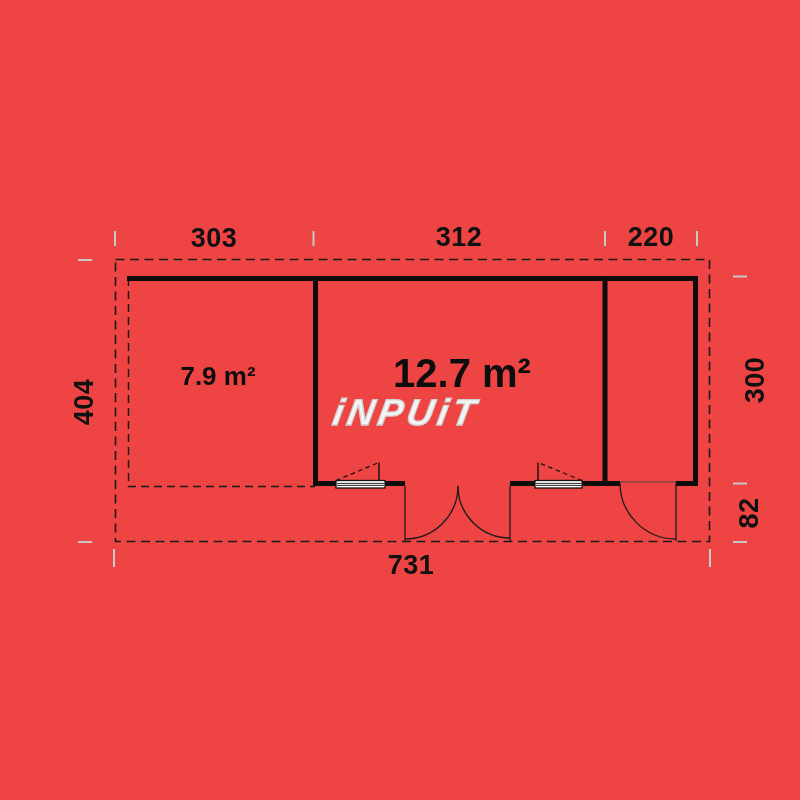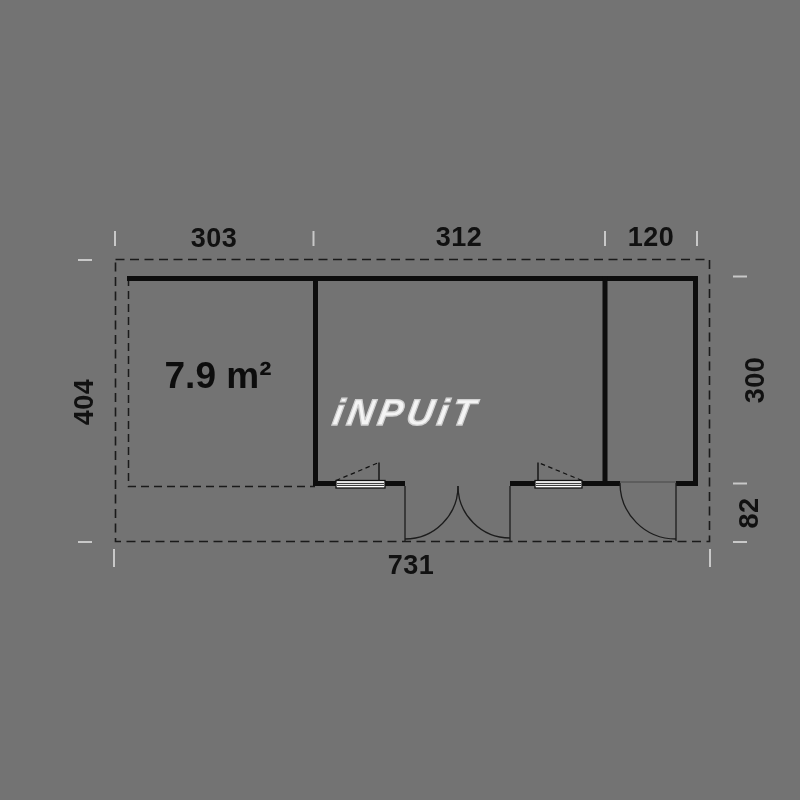--- a/index.html
+++ b/index.html
@@ -1,28 +1,28 @@
 <!DOCTYPE html>
 <html><head>
 <meta charset="utf-8">
 <style>
   html,body{margin:0;padding:0;background:#fff;}
   #canvas{
-    position:relative;width:800px;height:800px;background:#737373;
+    position:relative;width:800px;height:800px;background:#ef4444;
     font-family:"Liberation Sans", sans-serif;overflow:hidden;
   }
   #plan-svg{position:absolute;left:0;top:0;}
   .lbl{
     position:absolute;color:#111;white-space:nowrap;
     transform:translate(-50%,-50%);
   }
   .dim{font-size:27px;font-weight:600;letter-spacing:0.5px;}
   .dim.vert{transform:translate(-50%,-50%) rotate(-90deg);}
   .room{font-weight:700;color:#0d0d0d;}
-  .room.terrace{font-size:37px;}
+  .room.terrace{font-size:26px;}
   .room.main{font-size:40px;}
   .room.side{font-size:33px;}
   .watermark{
     position:absolute;transform:translate(-50%,-50%) skewX(-10deg);
     font-size:37px;font-weight:700;font-style:italic;letter-spacing:4px;
     color:#f4f4f4;-webkit-text-stroke:1.3px #cfcfcf;
   }
 </style>
 </head>
 <body>
@@ -73,23 +73,24 @@
     <g stroke="#c8c8c8" stroke-width="2" fill="none">
       <path d="M115,231 V246 M313.5,231 V246 M605,231 V246 M697,231 V246"></path>
       <path d="M114,549 V567 M710,549 V567"></path>
       <path d="M78,260 H92 M78,542 H92"></path>
       <path d="M733,276.5 H747 M733,483.5 H747 M733,542 H747"></path>
     </g>
   </svg>
 
   <div class="lbl dim" style="left:214px;top:238px;">303</div>
   <div class="lbl dim" style="left:459px;top:237px;">312</div>
-  <div class="lbl dim" style="left:651px;top:237px;">120</div>
+  <div class="lbl dim" style="left:651px;top:237px;">220</div>
   <div class="lbl dim vert" style="left:84px;top:402px;">404</div>
   <div class="lbl dim vert" style="left:755px;top:380px;">300</div>
   <div class="lbl dim vert" style="left:749px;top:513px;">82</div>
   <div class="lbl dim" style="left:411px;top:565px;">731</div>
 
   <div class="lbl room terrace" style="left:218px;top:376px;">7.9 m²</div>
+  <div class="lbl room main" style="left:462px;top:373px;">12.7 m²</div>
 
   <div class="watermark" style="left:406px;top:413px;">iNPUiT</div>
 
 </div>
 
 </body></html>

